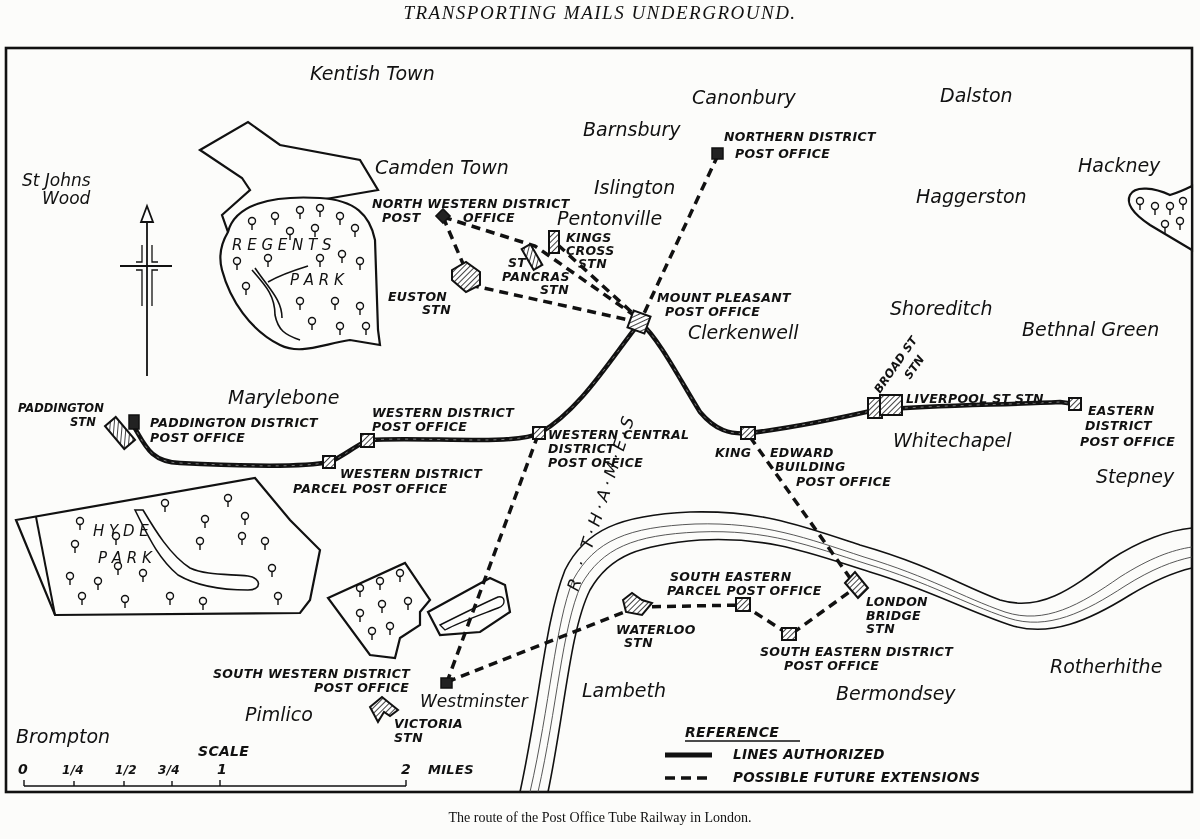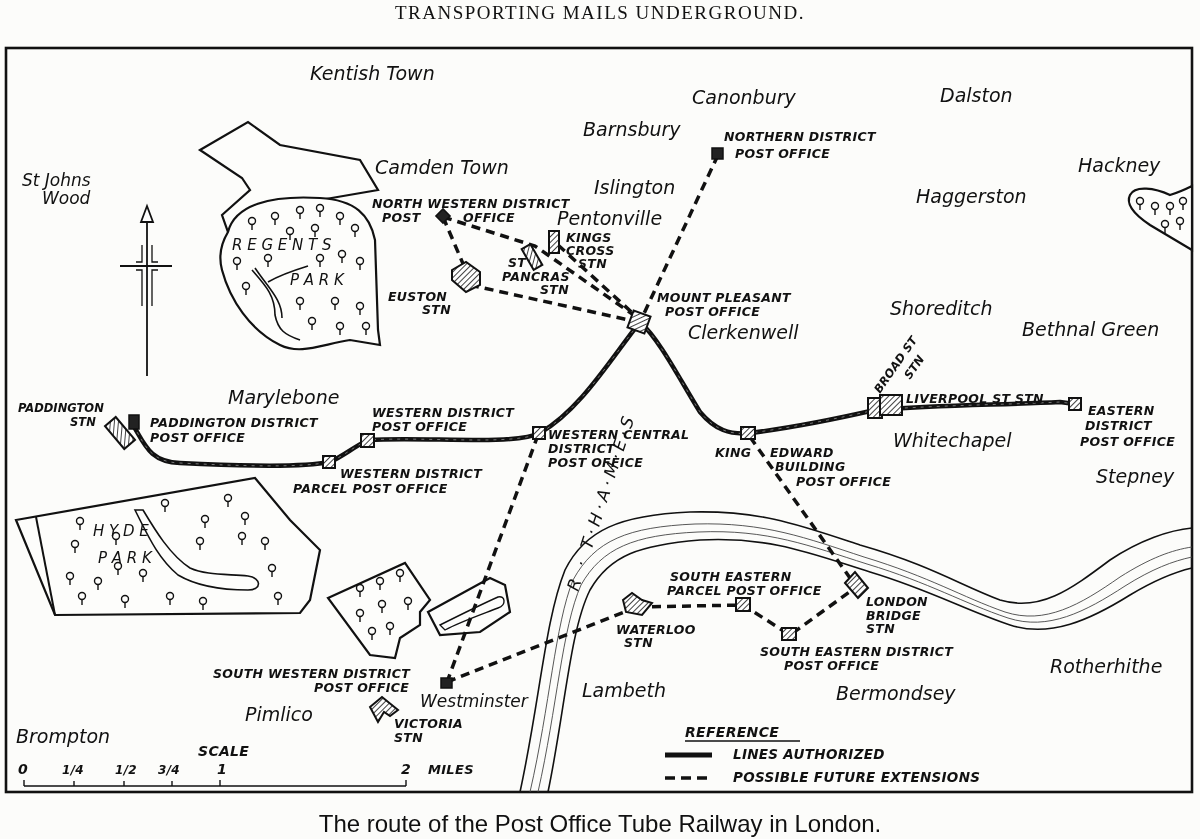--- a/index.html
+++ b/index.html
@@ -1,23 +1,23 @@
 <!DOCTYPE html>
 <html><head>
 <meta charset="utf-8">
 <style>
   html, body { margin: 0; padding: 0; background: #fcfcfa; }
   body { width: 1200px; height: 839px; position: relative; overflow: hidden; color: #111; }
   .page-title {
     position: absolute; top: 2px; left: 0; width: 1200px; text-align: center;
-    font-family: "Liberation Serif", "DejaVu Serif", serif; font-size: 19px; letter-spacing: 1.5px; color: #111;
+    font-family: "Liberation Serif", "DejaVu Serif", serif; font-size: 19px; letter-spacing: 1.5px; color: #111; font-style: italic;
   }
   .caption {
     position: absolute; top: 810px; left: 0; width: 1200px; text-align: center;
-    font-family: Liberation Sans, sans-serif; font-size: 24px; color: #111;
+    font-family: Liberation Serif, serif; font-size: 14px; color: #111;
   }
   svg.map { position: absolute; left: 0; top: 0; }
   .district { font-family: "DejaVu Sans", sans-serif; font-style: italic; font-size: 19px; fill: #111; }
   .district-sm { font-family: "DejaVu Sans", sans-serif; font-style: italic; font-size: 17px; fill: #111; }
   .label { font-family: "DejaVu Sans", sans-serif; font-style: italic; font-weight: bold; font-size: 12.5px; fill: #111; letter-spacing: 0.3px; }
   .label-sm { font-family: "DejaVu Sans", sans-serif; font-style: italic; font-weight: bold; font-size: 11.5px; fill: #111; }
   .park-text { font-family: "DejaVu Sans", sans-serif; font-style: italic; font-size: 15px; fill: #111; }
   .river-text { font-family: "DejaVu Sans", sans-serif; font-style: italic; font-size: 17px; fill: #111; letter-spacing: 4px; }
   .authorized { fill: none; stroke: #111; stroke-width: 4.5; stroke-linecap: round; stroke-linejoin: round; }
   .authorized-inner { fill: none; stroke: #777; stroke-width: 1; stroke-dasharray: 3 5; }

